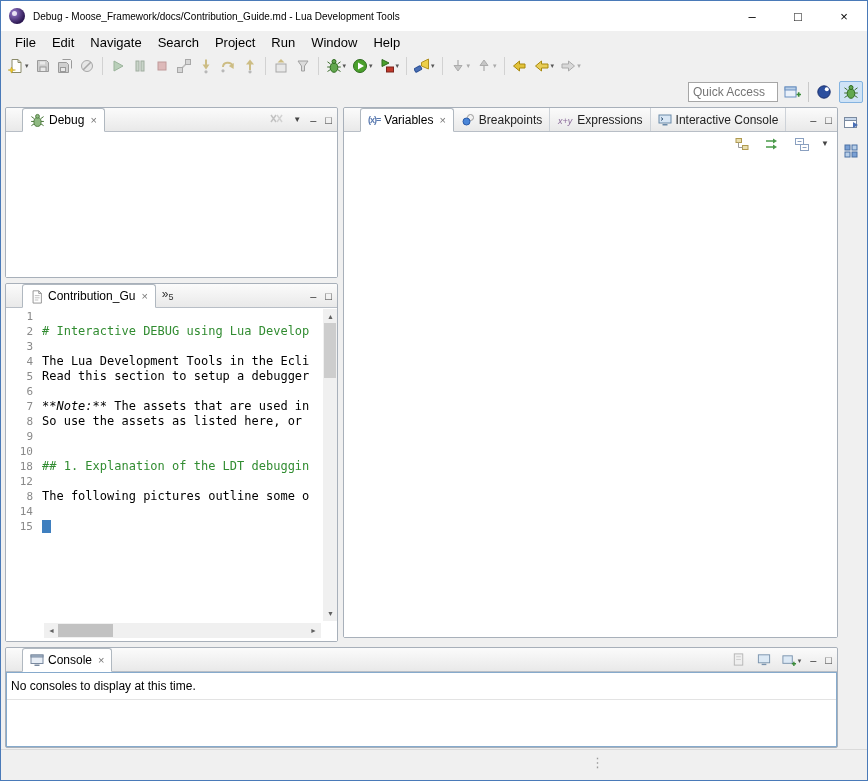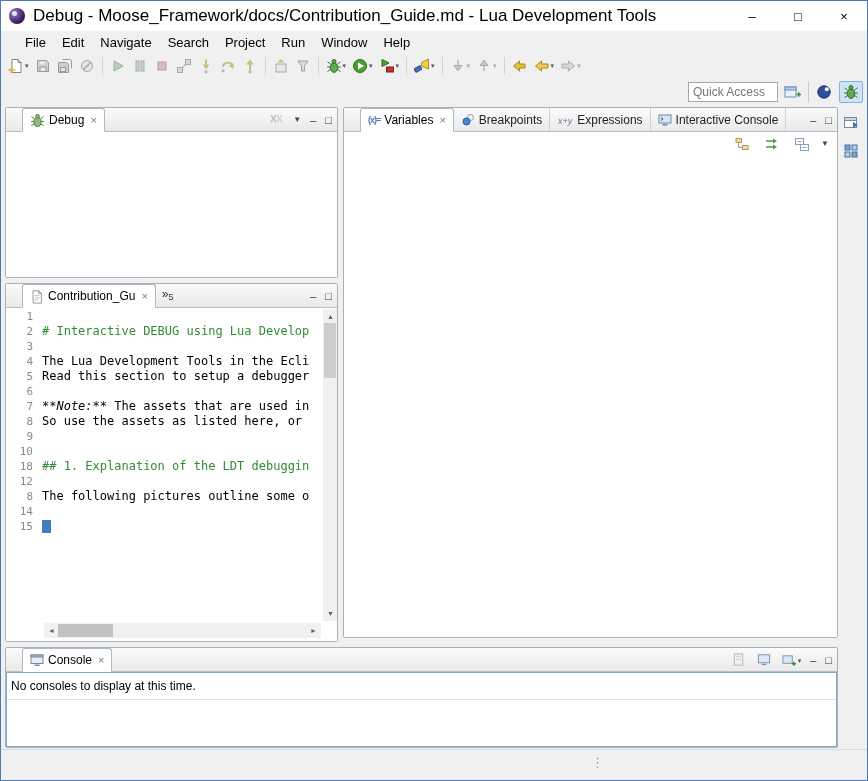--- a/index.html
+++ b/index.html
@@ -4,26 +4,26 @@
 <style>
   *{margin:0;padding:0;box-sizing:border-box}
   html,body{width:868px;height:781px}
   body{font-family:"Liberation Sans",sans-serif;font-size:13px;color:#000;background:#f0f0f0;position:relative;overflow:hidden}
   .app{position:absolute;inset:0;border:1px solid #4a7ab8;background:#f0f0f0}
 
   
   .titlebar{position:absolute;top:0;left:0;right:0;height:30px;background:#fff;display:flex;align-items:center}
   .title-icon{width:16px;height:16px;border-radius:50%;background:radial-gradient(circle at 5px 5px,#9a7ad0,#2a1650 72%);margin:0 8px;position:relative;flex:none}
   .title-icon::after{content:"";position:absolute;left:3px;top:3px;width:5px;height:5px;border-radius:50%;background:rgba(255,255,255,.8)}
-  .title-text{font-size:17px;white-space:nowrap}
+  .title-text{font-size:10px;white-space:nowrap}
   .win-controls{margin-left:auto;display:flex;height:100%}
   .win-btn{width:46px;height:100%;display:flex;align-items:center;justify-content:center;font-size:13px}
 
   
-  .menubar{position:absolute;top:30px;left:0;right:0;height:22px;display:flex;align-items:center;padding-left:16px}
+  .menubar{position:absolute;top:30px;left:0;right:0;height:22px;display:flex;align-items:center;padding-left:6px}
   .menu-item{padding:2px 8px}
 
   
   .toolbar{position:absolute;top:52px;left:0;right:0;height:26px;display:flex;align-items:center;padding-left:4px}
   .tb-btn{height:22px;display:flex;align-items:center;padding:0 2px;border:1px solid transparent}
   .tb-btn svg{display:block}
   .tb-sep{width:1px;height:18px;background:#d2d2d2;margin:0 4px;flex:none}
   .caret{font-size:7px;color:#555;margin-left:1px}
   .caret.dim{color:#aaa}
 

